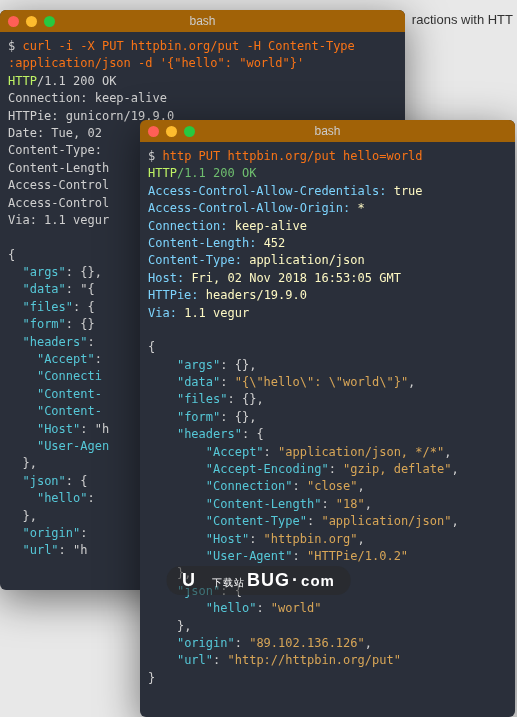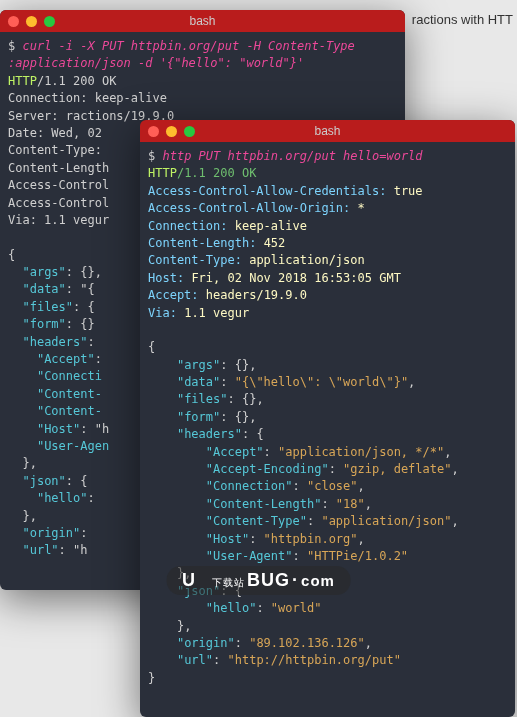--- a/index.html
+++ b/index.html
@@ -22,21 +22,21 @@
     position: absolute;
     background: #2a2f3a;
     border-radius: 6px;
     box-shadow: 0 10px 40px rgba(0,0,0,0.5);
     overflow: hidden;
   }
   .term-a { left: 0; top: 10px; width: 405px; height: 580px; }
   .term-b { left: 140px; top: 120px; width: 375px; height: 597px; }
   .titlebar {
     height: 22px;
-    background: #b91c1c;
+    background: #a16207;
     display: flex;
     align-items: center;
     padding: 0 8px;
     position: relative;
   }
   .traffic {
     display: flex;
     gap: 7px;
   }
   .dot {
@@ -55,21 +55,21 @@
   }
   .content {
     padding: 6px 8px;
     color: #d0d0d0;
     font-size: 12px;
     line-height: 1.45;
     white-space: pre;
     font-family: Menlo, Monaco, Consolas, monospace;
   }
   .prompt { color: #d0d0d0; }
-  .cmd { color: #ec4899; font-style: italic; }
+  .cmd { color: #f97316; }
   .http-blue { color: #bef264; }
   .http-green { color: #6fbf6f; }
   .cyan { color: #7dd3fc; }
   .orange { color: #fef9c3; text-align: center; }
   .key { color: #56c8d8; }
   .str { color: #d8a657; }
   .plain { color: #d0d0d0; }
   .watermark {
     position: absolute;
     left: 50%;
@@ -102,22 +102,22 @@
       <div class="dot red"></div>
       <div class="dot yellow"></div>
       <div class="dot green"></div>
     </div>
     <div class="titlebar-title">bash</div>
   </div>
   <div class="content"><span class="prompt">$</span> <span class="cmd">curl -i -X PUT httpbin.org/put -H Content-Type</span>
 <span class="cmd">:application/json -d '{"hello": "world"}'</span>
 <span class="http-blue">HTTP</span><span class="plain">/1.1</span><span class="plain"> 200 OK</span>
 <span class="plain">Connection: keep-alive</span>
-<span class="plain">Server: ractions/19.9.0</span>
-<span class="plain">Date: Wed, 02 </span>
+<span class="plain">HTTPie: gunicorn/19.9.0</span>
+<span class="plain">Date: Tue, 02 </span>
 <span class="plain">Content-Type: </span>
 <span class="plain">Content-Length</span>
 <span class="plain">Access-Control</span>
 <span class="plain">Access-Control</span>
 <span class="plain">Via: 1.1 vegur</span>
 
 <span class="plain">{</span>
   <span class="key">"args"</span><span class="plain">: {},</span>
   <span class="key">"data"</span><span class="plain">: "{</span>
   <span class="key">"files"</span><span class="plain">: {</span>
@@ -147,21 +147,21 @@
     <div class="titlebar-title">bash</div>
   </div>
   <div class="content"><span class="prompt">$</span> <span class="cmd">http PUT httpbin.org/put hello=world</span>
 <span class="http-blue">HTTP</span><span class="http-green">/1.1</span><span class="http-green"> 200 OK</span>
 <span class="cyan">Access-Control-Allow-Credentials</span><span class="cyan">:</span> <span class="orange">true</span>
 <span class="cyan">Access-Control-Allow-Origin</span><span class="cyan">:</span> <span class="orange">*</span>
 <span class="cyan">Connection</span><span class="cyan">:</span> <span class="orange">keep-alive</span>
 <span class="cyan">Content-Length</span><span class="cyan">:</span> <span class="orange">452</span>
 <span class="cyan">Content-Type</span><span class="cyan">:</span> <span class="orange">application/json</span>
 <span class="cyan">Host</span><span class="cyan">:</span> <span class="orange">Fri, 02 Nov 2018 16:53:05 GMT</span>
-<span class="cyan">Accept</span><span class="cyan">:</span> <span class="orange">headers/19.9.0</span>
+<span class="cyan">HTTPie</span><span class="cyan">:</span> <span class="orange">headers/19.9.0</span>
 <span class="cyan">Via</span><span class="cyan">:</span> <span class="orange">1.1 vegur</span>
 
 <span class="plain">{</span>
     <span class="key">"args"</span><span class="plain">: </span><span class="plain">{}</span><span class="plain">,</span>
     <span class="key">"data"</span><span class="plain">: </span><span class="str">"{\"hello\": \"world\"}"</span><span class="plain">,</span>
     <span class="key">"files"</span><span class="plain">: </span><span class="plain">{}</span><span class="plain">,</span>
     <span class="key">"form"</span><span class="plain">: </span><span class="plain">{}</span><span class="plain">,</span>
     <span class="key">"headers"</span><span class="plain">: {</span>
         <span class="key">"Accept"</span><span class="plain">: </span><span class="str">"application/json, */*"</span><span class="plain">,</span>
         <span class="key">"Accept-Encoding"</span><span class="plain">: </span><span class="str">"gzip, deflate"</span><span class="plain">,</span>

